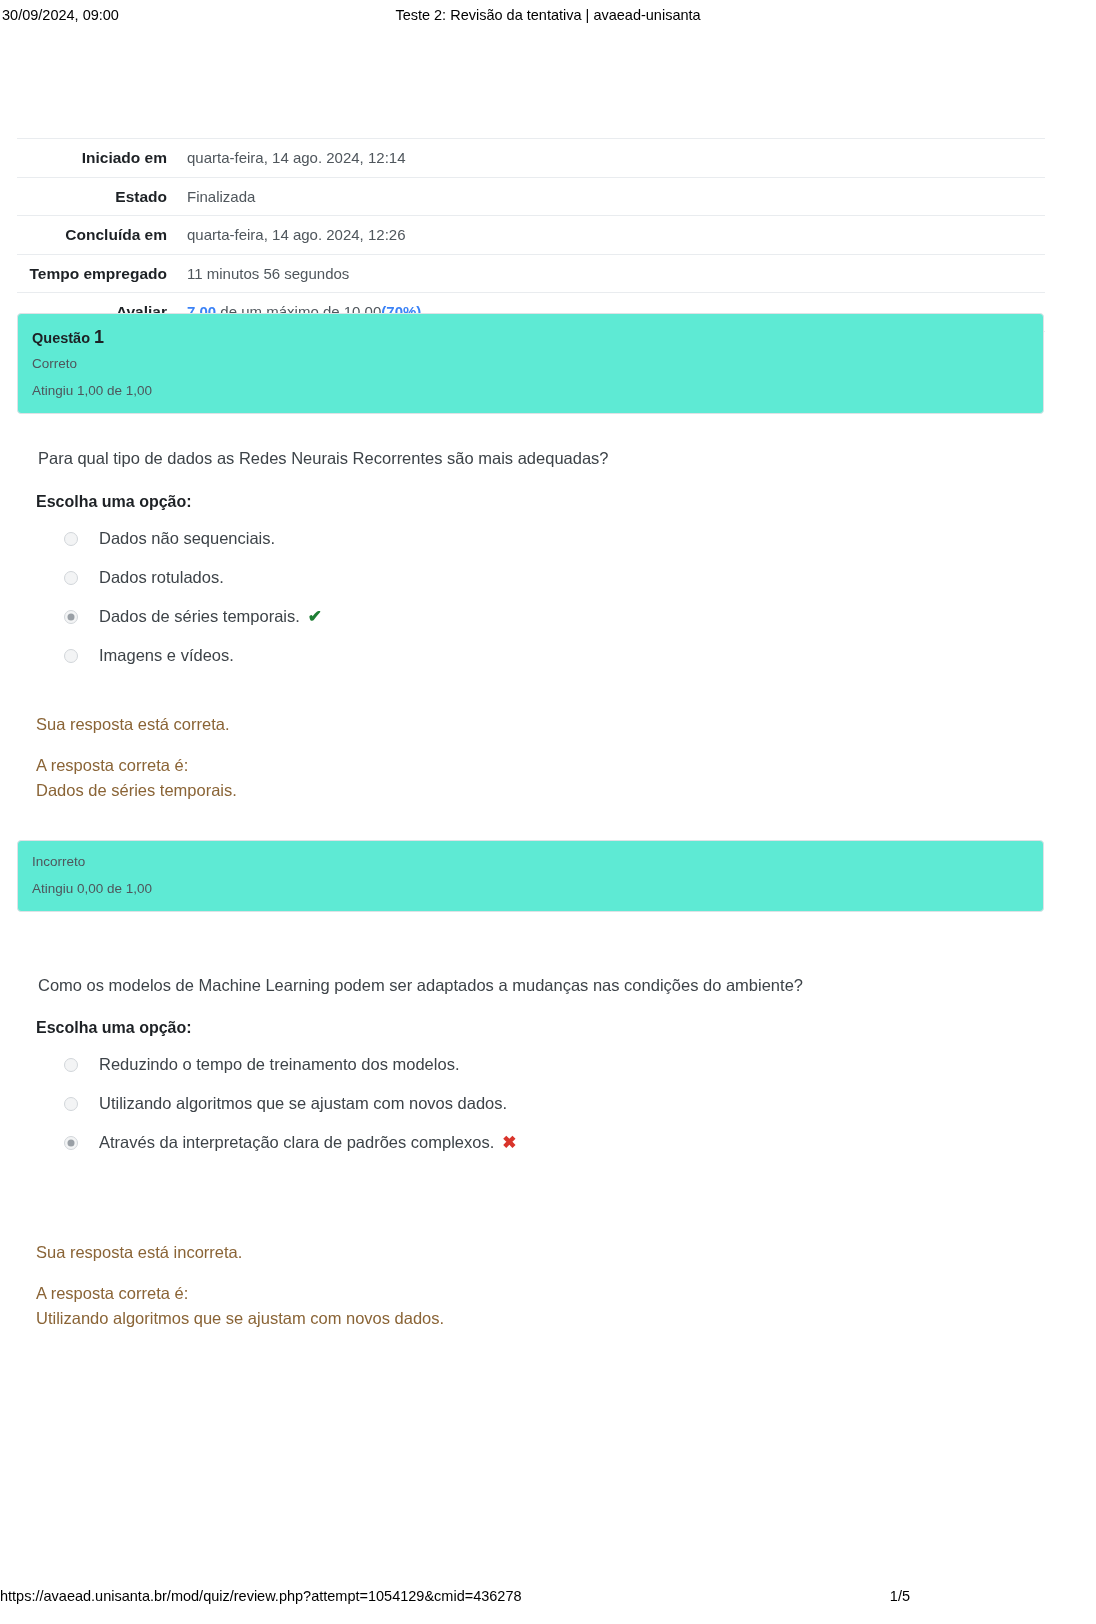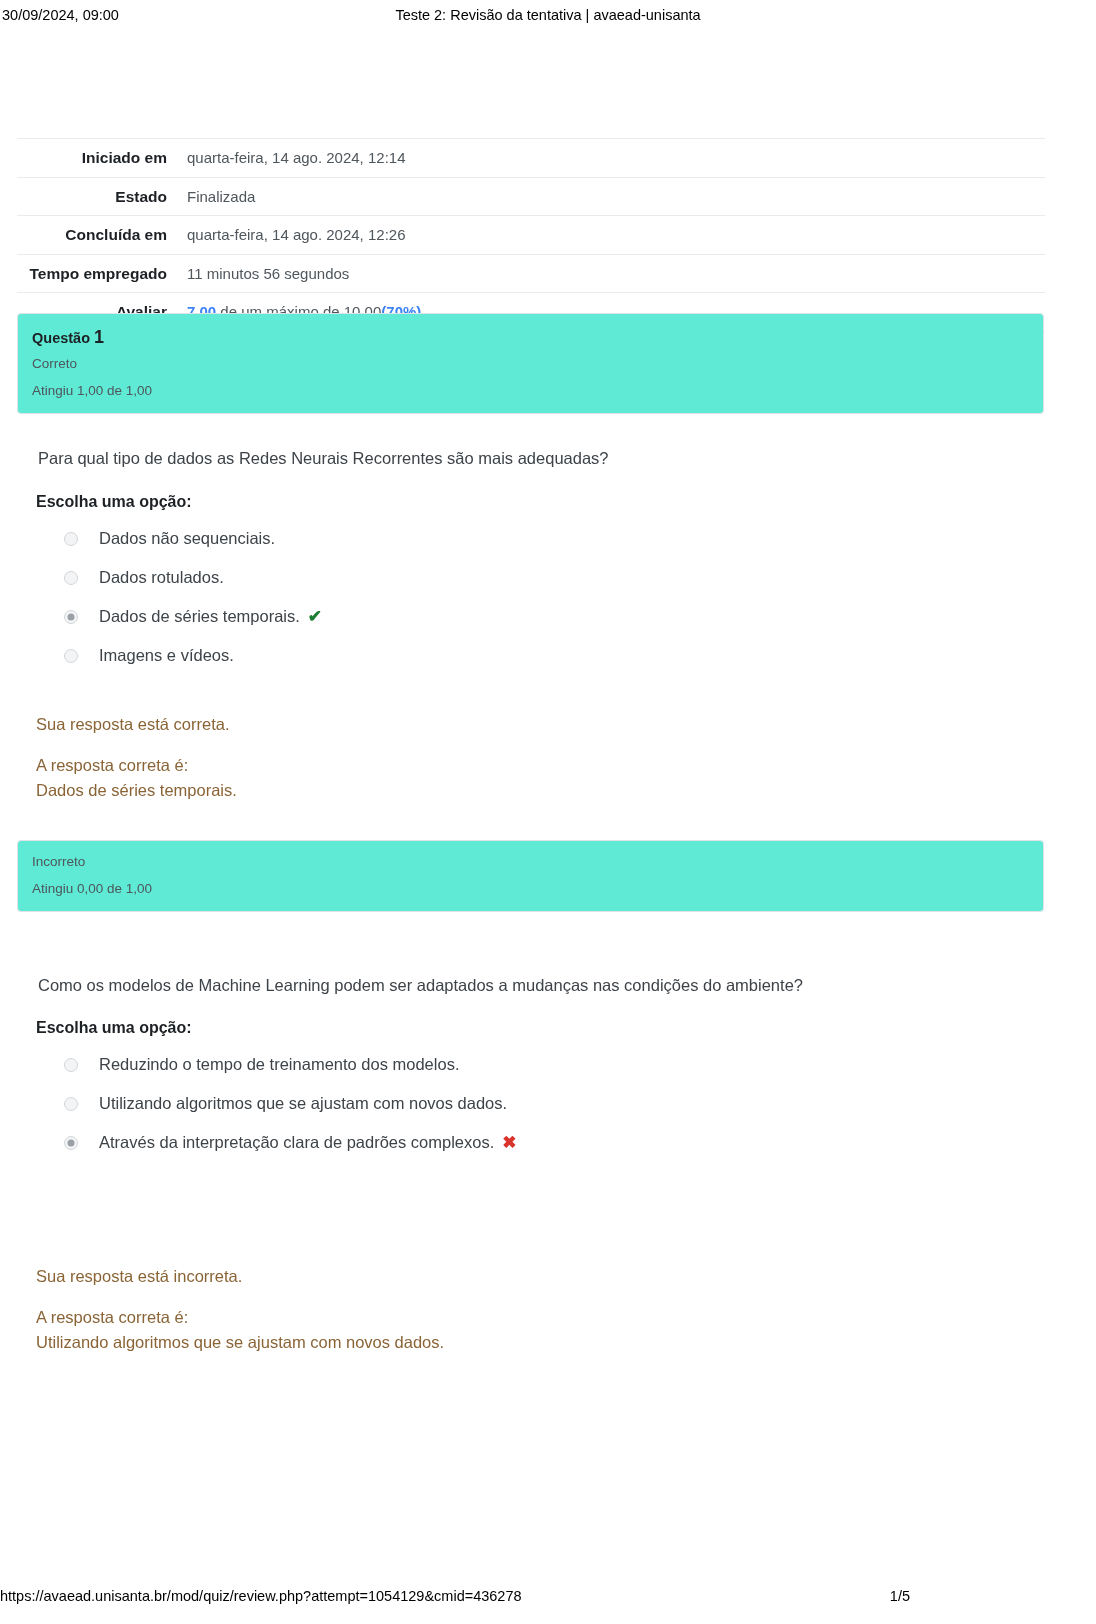--- a/index.html
+++ b/index.html
@@ -338,21 +338,21 @@
       </li>
       <li class="answer">
         <span class="radio checked"></span>
         <span class="answer-text">Através da interpretação clara de padrões complexos.</span>
         <span class="mark wrong">✖</span>
       </li>
     </ul>
   </div>
 
   <div class="qblock" style="top:1240px;">
-    <div class="qcontent feedback" style="padding-left:19px;margin-top:24px;">
+    <div class="qcontent feedback" style="padding-left:19px;">
       <p class="fb-line">Sua resposta está incorreta.</p>
       <p class="fb-line fb-gap">A resposta correta é:</p>
       <p class="fb-line">Utilizando algoritmos que se ajustam com novos dados.</p>
     </div>
   </div>
 
   <div class="print-footer">
     <span class="pf-left">https://avaead.unisanta.br/mod/quiz/review.php?attempt=1054129&amp;cmid=436278</span>
     <span class="pf-right">1/5</span>
   </div>

